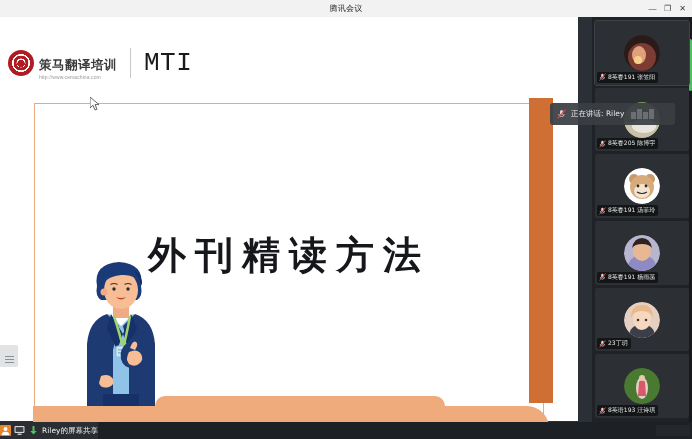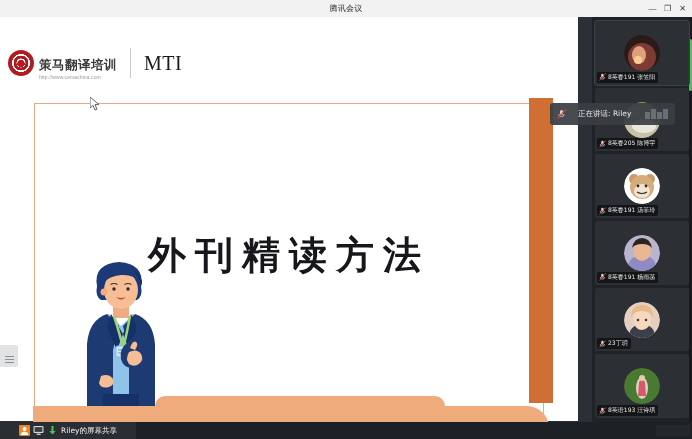--- a/index.html
+++ b/index.html
@@ -52,22 +52,22 @@
   }
   .logo-cn {
     font-family: "DejaVu Sans", sans-serif;
     font-size: 12.5px; font-weight: 700; color: #3b3b3b; line-height: 1; letter-spacing: .5px; margin-top: 12px;
   }
   .logo-url { font-size: 5px; color: #9a9a9a; margin-top: 2px; letter-spacing: .1px; }
   .logo-divider {
     width: 1px; height: 30px; background: #c9c9c9; margin: 0 8px;
   }
   .logo-mti {
-    font-family: Liberation Serif, serif;
-    font-size: 20px; color: #1a1a1a; letter-spacing: .5px; line-height: 1;
+    font-family: Liberation Mono, monospace;
+    font-size: 26px; color: #1a1a1a; letter-spacing: .5px; line-height: 1;
   }
 
   
   .slide-frame {
     position: absolute; left: 34px; top: 86px; width: 510px; height: 326px;
     border: 1.5px solid #e8a97e; background: #ffffff;
   }
   .slide-title {
     position: absolute; left: 0; top: 126px; width: 100%;
     text-align: center;
@@ -133,34 +133,34 @@
     background: #4fbf60; border-radius: 2px;
   }
   .rail-track {
     position: absolute; right: 0px; top: 0; width: 3px; height: 405px; background: #17191c;
   }
 
   
   .toast {
     position: absolute; left: 550px; top: 103px; width: 125px; height: 22px;
     background: rgba(58,62,68,.93); border-radius: 3px;
-    display: flex; align-items: center; gap: 12px; padding: 0 7px;
+    display: flex; align-items: center; gap: 5px; padding: 0 7px;
     z-index: 20;
   }
   .toast-text { font-size: 7.5px; color: #e6e6e6; font-family: "DejaVu Sans", sans-serif; white-space: nowrap; }
   .toast-wave { display: flex; align-items: flex-end; gap: 1px; margin-left: 2px; }
   .toast-wave i { display: block; width: 5px; background: #6a6f76; }
 
   
   .taskbar {
     position: absolute; left: 0; bottom: 0; width: 692px; height: 17px;
     background: #1d2024; display: flex; align-items: center;
   }
   .tb-item {
-    display: flex; align-items: center; gap: 3px; height: 17px; padding: 0 19px;
+    display: flex; align-items: center; gap: 3px; height: 17px; padding: 0 0;
     background: #2a2e33;
   }
   .tb-icon { width: 11px; height: 11px; flex: none; }
   .tb-label { font-size: 7.5px; color: #f0f0f0; font-family: "DejaVu Sans", sans-serif; white-space: nowrap; }
   .tb-spacer { flex: 1; }
   .tb-ghost { width: 34px; height: 11px; background: #24272b; margin-right: 2px; }
 </style>
 </head>
 <body>
 

